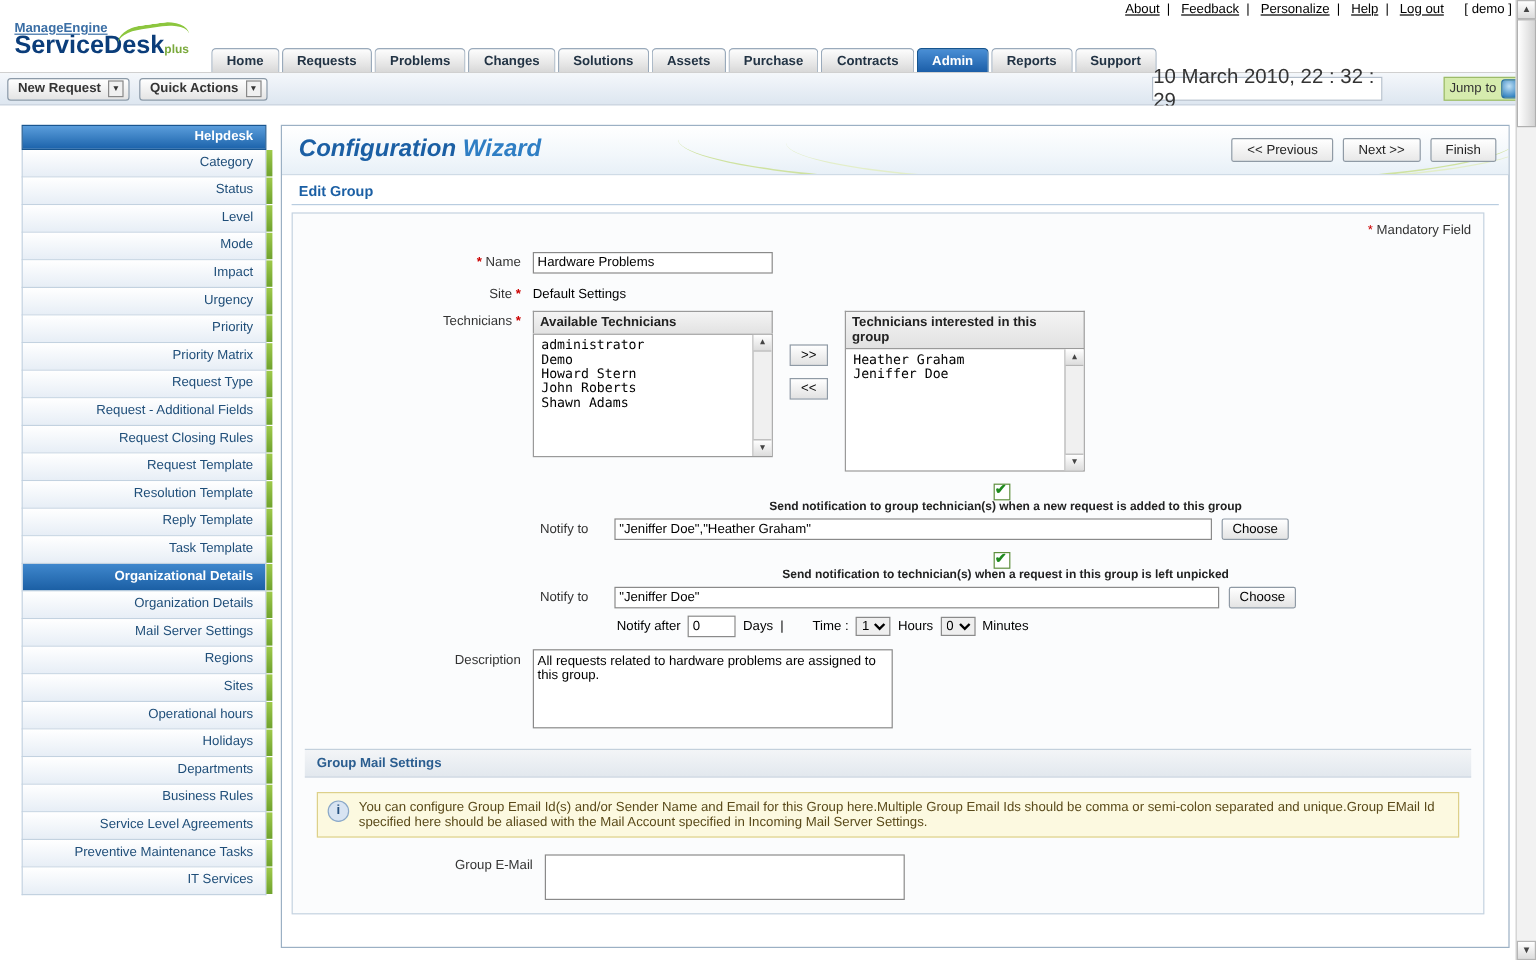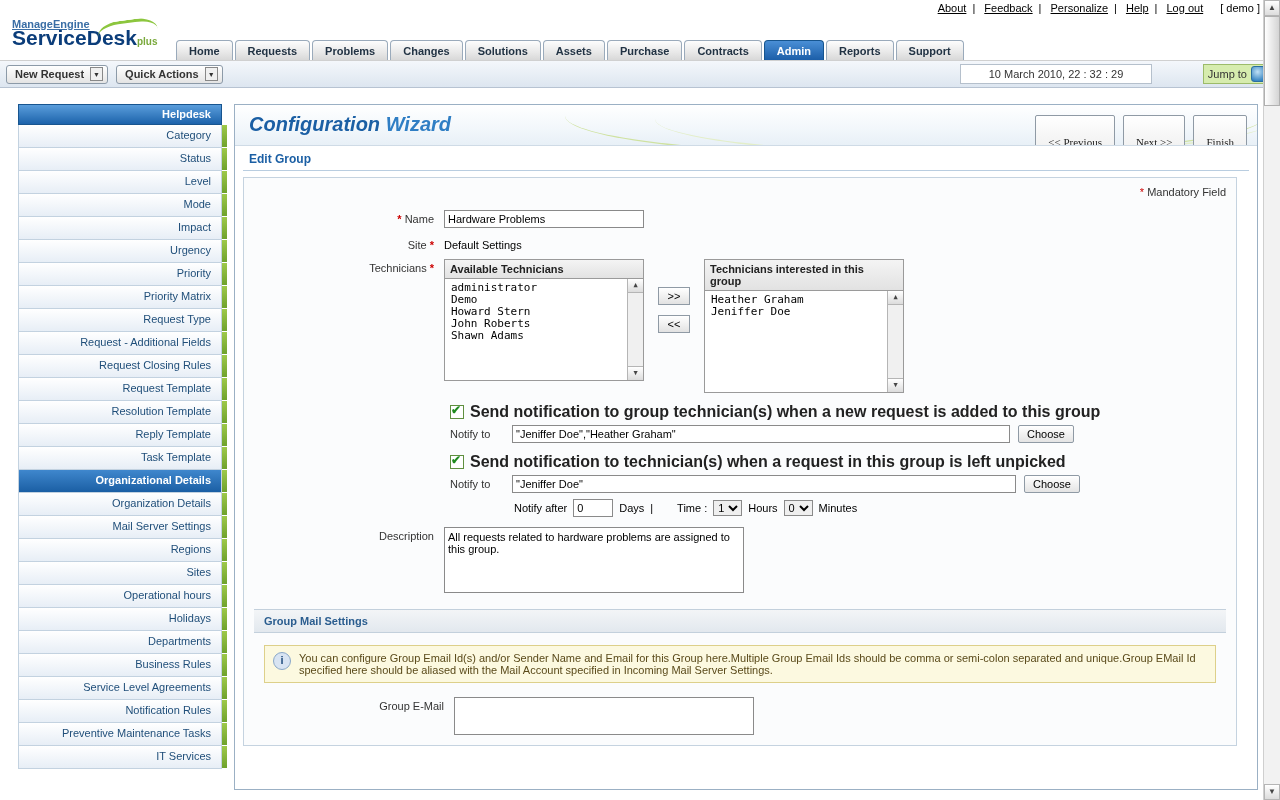--- a/index.html
+++ b/index.html
@@ -124,21 +124,21 @@
     justify-content: center;
     font-size: 7px;
     color: #333;
   }
   .clockbox {
     position: absolute;
     right: 128px; top: 3px;
     width: 190px; height: 18px;
     background: #fff;
     border: 1px solid #b5c0cc;
-    font-size: 11px;
+    font-size: 17px;
     color: #333;
     display: flex;
     align-items: center;
     justify-content: center;
   }
   .jumpto {
     position: absolute;
     right: 6px; top: 3px;
     height: 18px;
     background: #d6ecae;
@@ -246,24 +246,23 @@
     position: absolute;
     right: 10px; top: 10px;
     display: flex;
     gap: 8px;
   }
   .wizbtn {
     background: linear-gradient(to bottom, #ffffff 0%, #e8e8e8 100%);
     border: 1px solid #8f9aa5;
     border-radius: 2px;
     font-size: 11px;
-    padding: 20px 12px;
+    padding: 3px 12px;
     color: #222;
     cursor: pointer;
-    font-family: Liberation Serif, serif;
   }
   .subbar {
     height: 24px;
     padding: 4px 12px 0 12px;
     position: relative;
     font-size: 12px;
     font-weight: bold;
     color: #1f4e79;
   }
   .subbar select {
@@ -388,23 +387,24 @@
     border: 1px solid #8f9aa5;
     font-size: 11px;
     text-align: center;
     padding: 2px 0;
     cursor: pointer;
   }
   .checkrow {
     display: flex;
     align-items: center;
     margin: 10px 0 4px 196px;
-    font-size: 16px;
+    font-size: 10px;
     font-weight: bold;
     color: #222;
+    flex-direction: column;
   }
   .chk {
     width: 12px; height: 12px;
     border: 1px solid #5f8f3f;
     background: #fff;
     margin-right: 6px;
     position: relative;
   }
   .chk::after {
     content: "\2714";
@@ -589,21 +589,20 @@
     <div class="side-item sel">Organizational Details</div>
     <div class="side-item">Organization Details</div>
     <div class="side-item">Mail Server Settings</div>
     <div class="side-item">Regions</div>
     <div class="side-item">Sites</div>
     <div class="side-item">Operational hours</div>
     <div class="side-item">Holidays</div>
     <div class="side-item">Departments</div>
     <div class="side-item">Business Rules</div>
     <div class="side-item">Service Level Agreements</div>
-    <div class="side-item">Notification Rules</div>
     <div class="side-item">Preventive Maintenance Tasks</div>
     <div class="side-item">IT Services</div>
   </div>
 
   <div class="content">
 
     <div class="cw-header">
       <div class="wave"></div>
       <div class="wave2"></div>
       <div class="cw-title">

